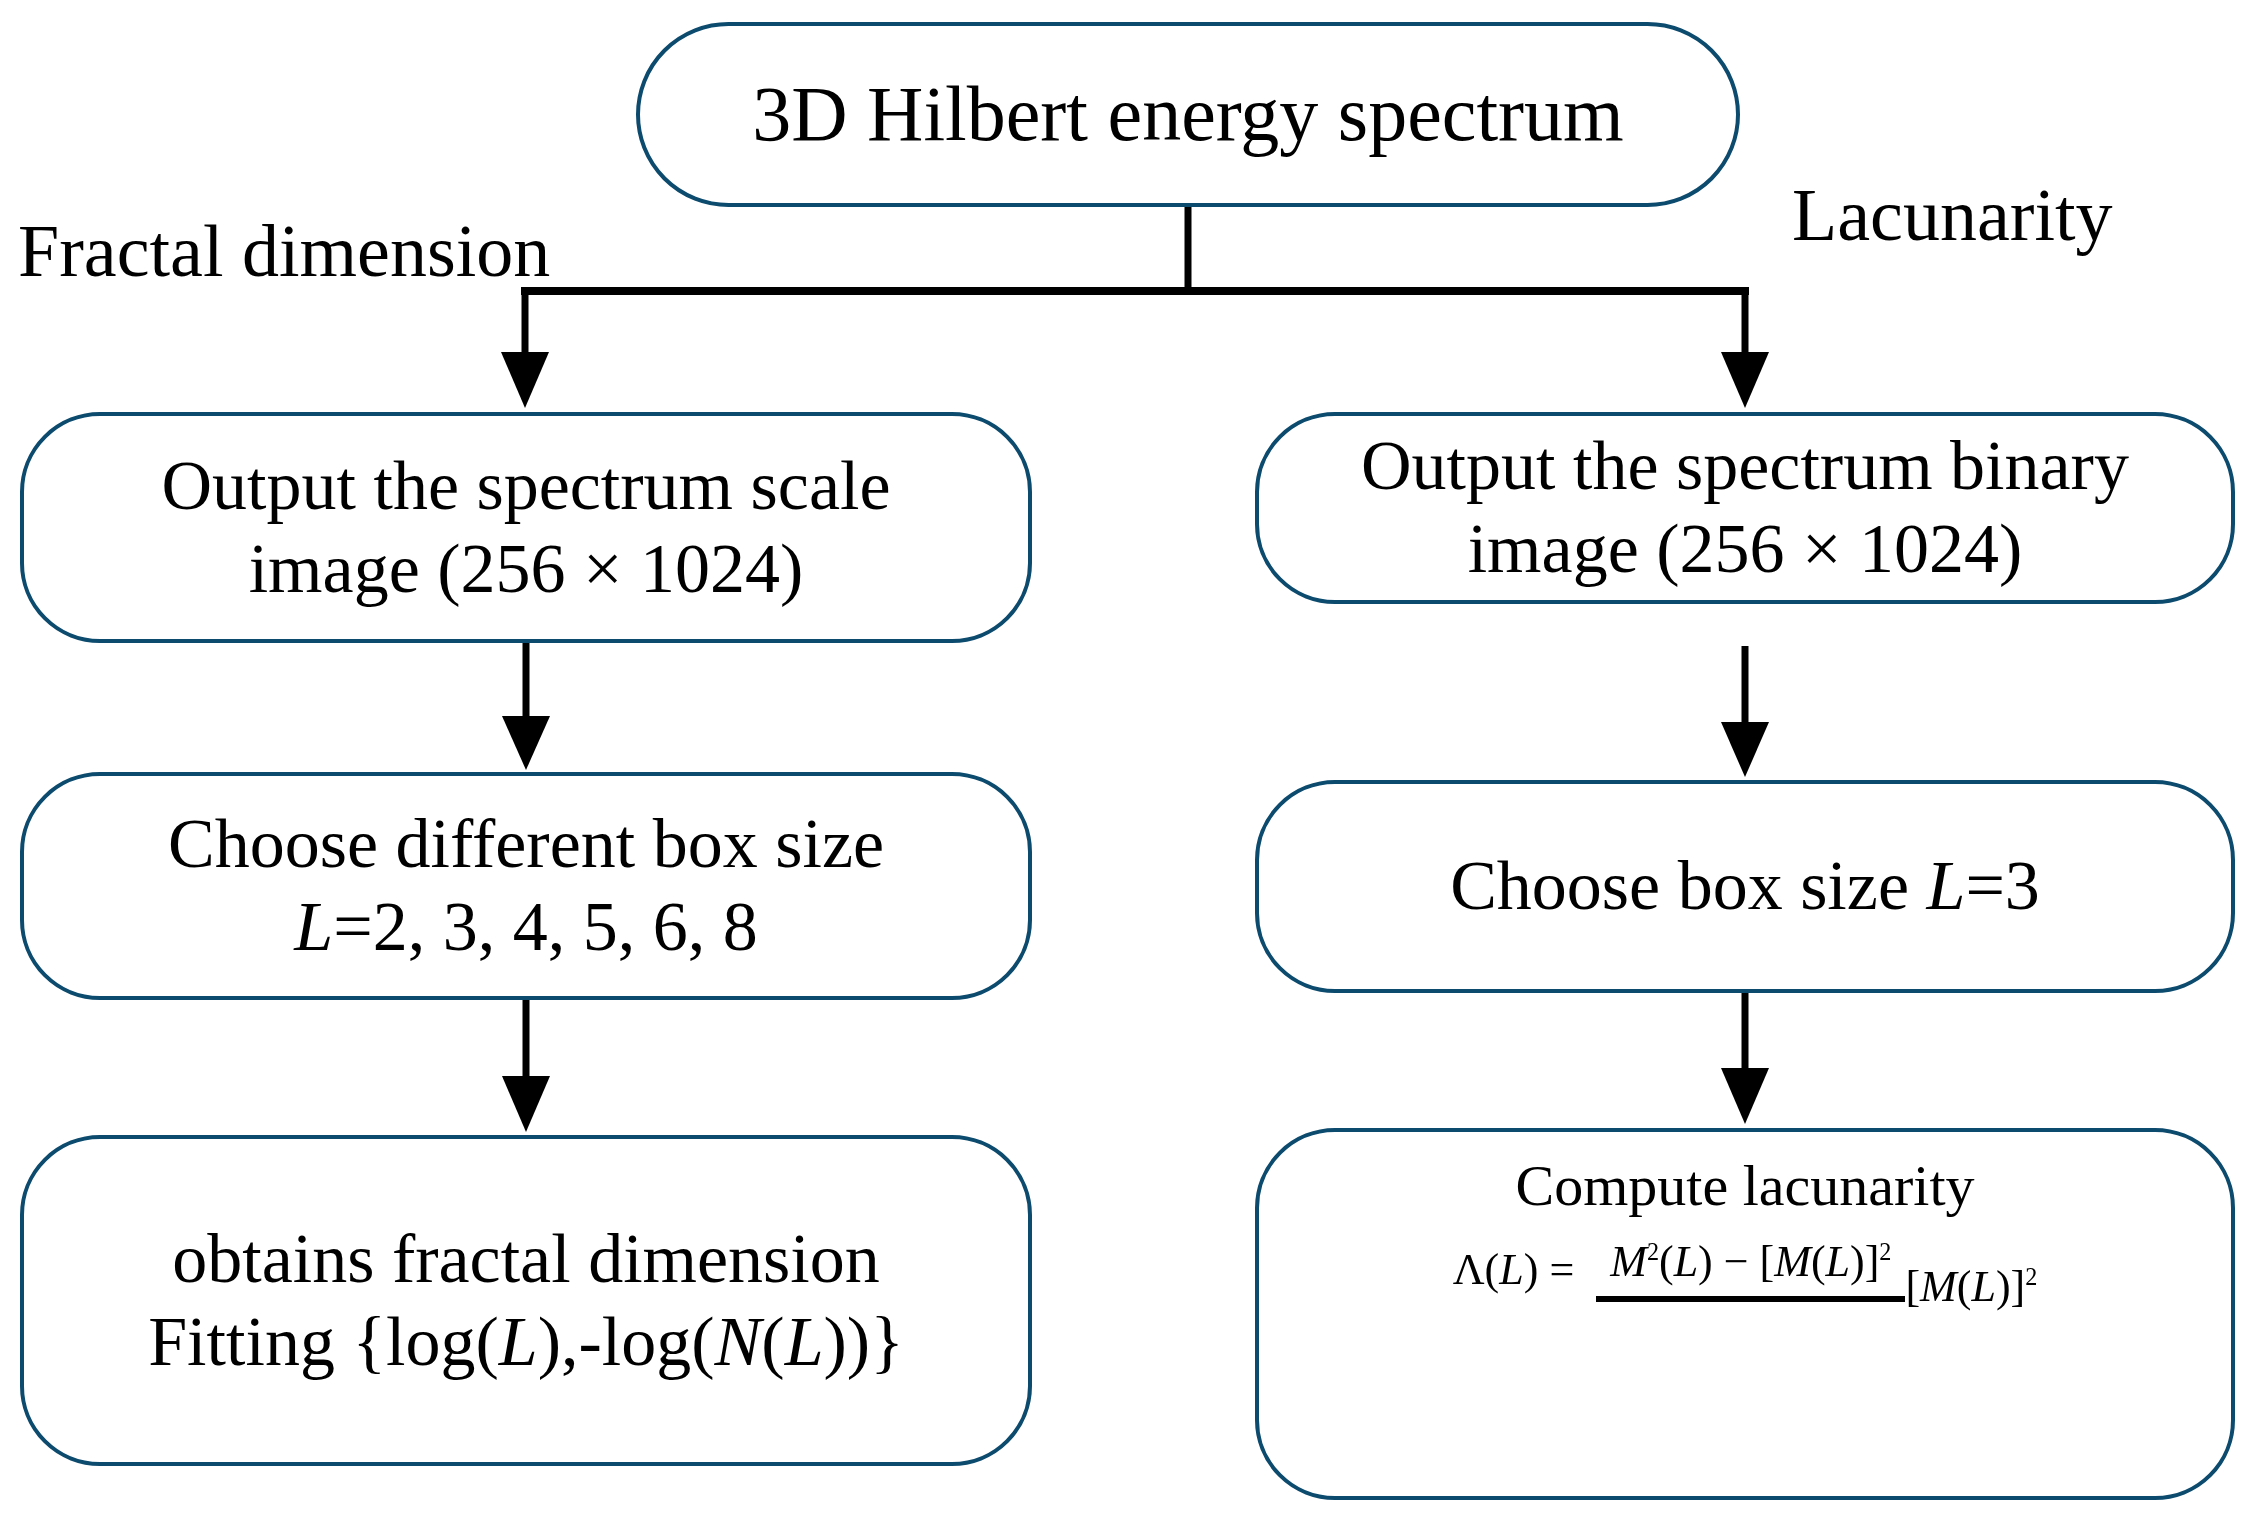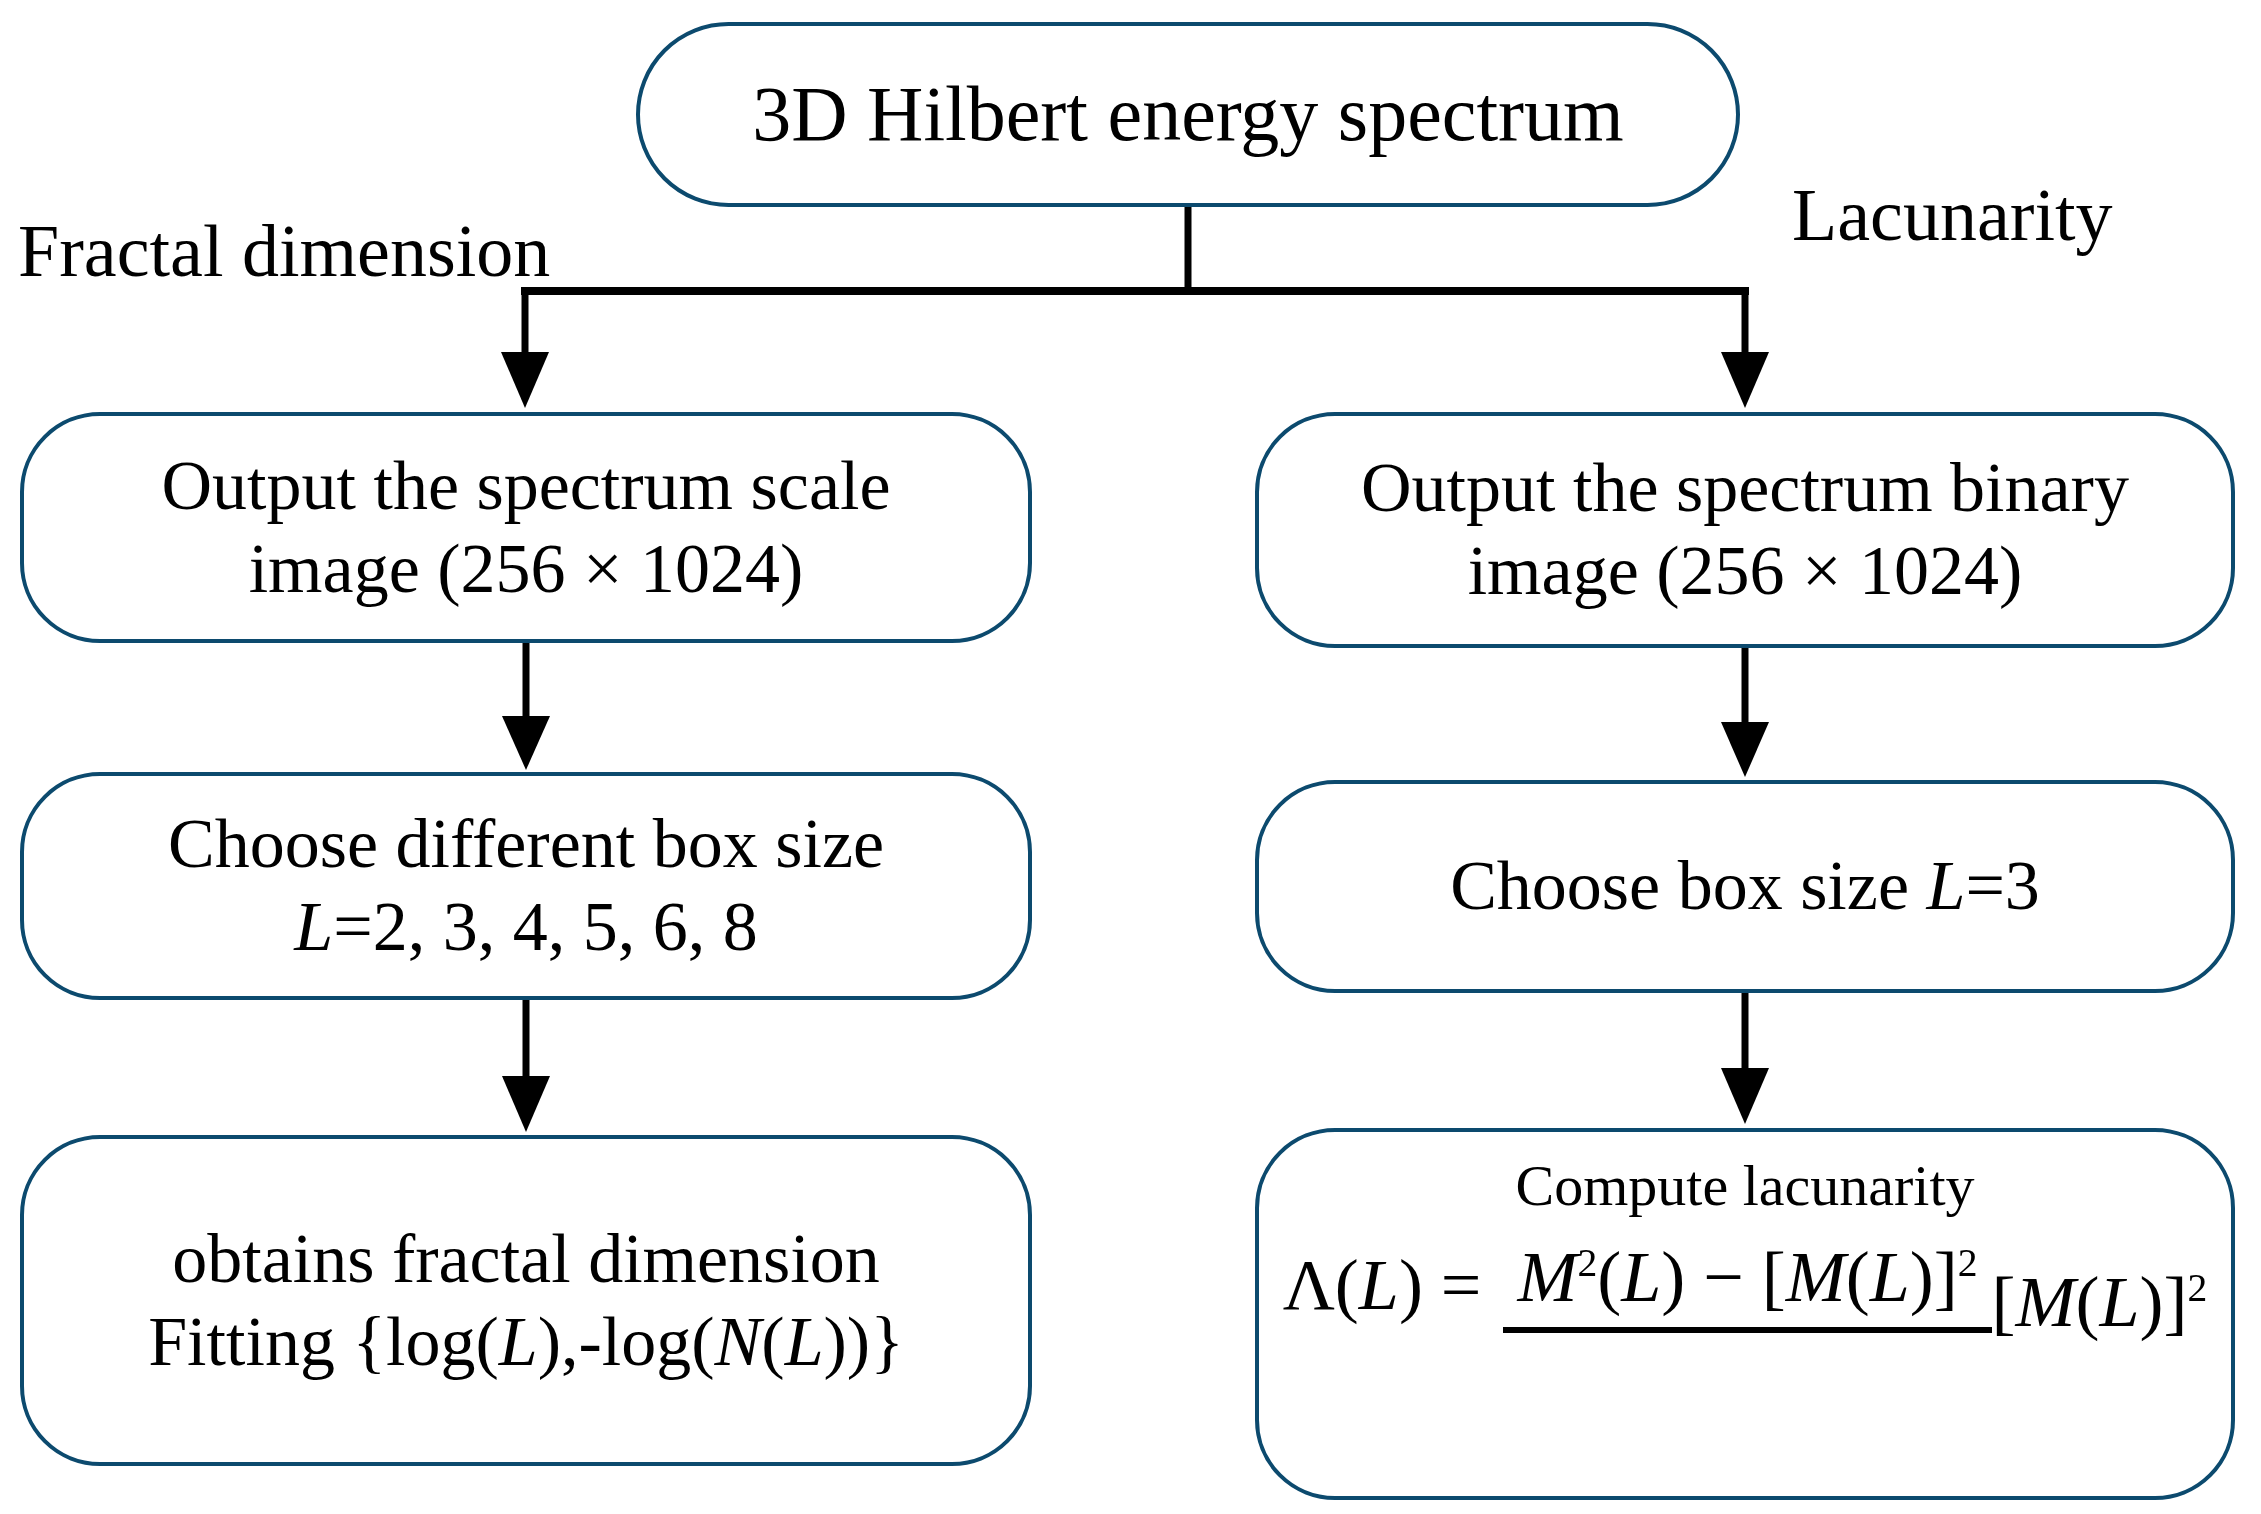--- a/index.html
+++ b/index.html
@@ -23,32 +23,32 @@
     text-align:center;
     font-size:70px;line-height:1.18;
   }
   .node-root{
     left:636px;top:22px;width:1104px;height:185px;
     border-radius:95px;font-size:78px;
   }
   .node-l1{left:20px;top:412px;width:1012px;height:231px;}
   .node-l2{left:20px;top:772px;width:1012px;height:228px;}
   .node-l3{left:20px;top:1135px;width:1012px;height:331px;}
-  .node-r1{left:1255px;top:412px;width:980px;height:236px;}
+  .node-r1{left:1255px;top:412px;width:980px;height:192px;}
   .node-r2{left:1255px;top:780px;width:980px;height:213px;}
   .node-r3{left:1255px;top:1128px;width:980px;height:372px;justify-content:flex-start;}
   .branch-label{position:absolute;font-size:74px;line-height:1;white-space:nowrap;}
   .label-left{left:18px;top:214px;}
   .label-right{left:1792px;top:178px;font-family:Liberation Serif, serif;}
   .it{font-style:italic;}
   sup{font-size:55%;vertical-align:super;line-height:0;}
   .r3-title{margin-top:20px;font-size:58px;}
   .formula{
     display:flex;align-items:center;
-    gap:22px;font-size:72px;margin-top:8px;line-height:1.1;
+    gap:22px;font-size:44px;margin-top:8px;line-height:1.1;
   }
   .frac{display:inline-flex;flex-direction:row;align-items:center;}
   .frac-num{padding:0 14px 10px 14px;border-bottom:6px solid #000000;white-space:nowrap;}
   .frac-den{padding-top:8px;white-space:nowrap;margin-top:27px;}
   .node-line{white-space:nowrap;}
 </style>
 </head>
 <body>
 
 <div class="canvas">

